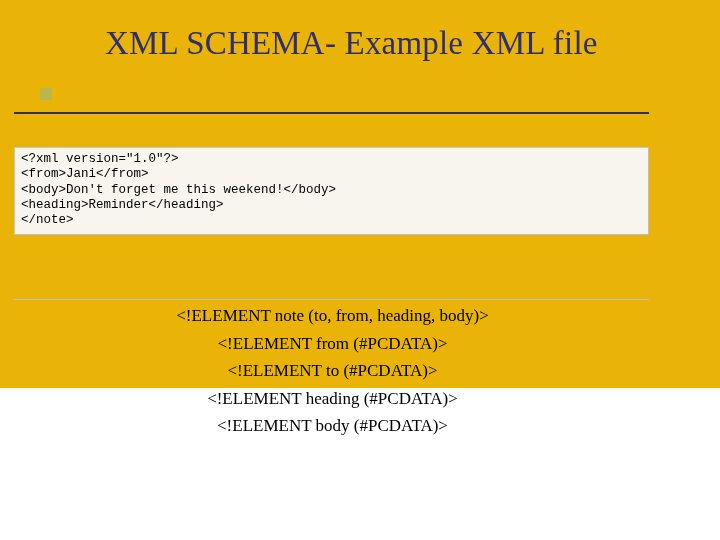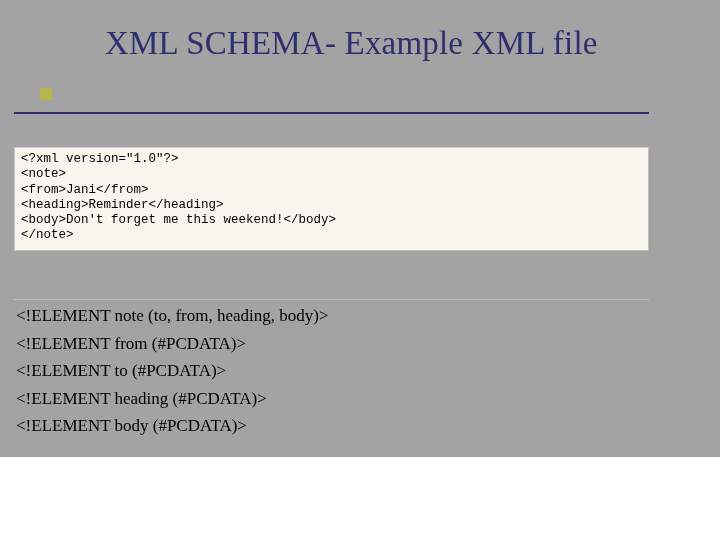--- a/index.html
+++ b/index.html
@@ -7,22 +7,22 @@
     padding: 0;
     width: 720px;
     height: 540px;
     background: #ffffff;
     font-family: Verdana, Geneva, sans-serif;
     color: #000;
   }
   .slide {
     position: relative;
     width: 720px;
-    height: 457px;
-    background: #a3a3a3;
+    height: 388px;
+    background: #eab308;
   }
   .title-block {
     position: absolute;
     left: 105px;
     top: 24px;
     width: 560px;
   }
   .title-text {
     font-family: "Times New Roman", Times, serif;
     font-size: 33px;
@@ -66,20 +66,21 @@
     white-space: pre;
   }
   .dtd-box {
     position: absolute;
     left: 14px;
     top: 299px;
     width: 635px;
     border-top: 1px solid #bfbfbf;
     box-sizing: border-box;
     padding-top: 2px;
+    text-align: center;
   }
   .dtd-box .dline {
     font-family: "Times New Roman", Times, serif;
     font-size: 17px;
     line-height: 1.62;
     color: #000;
     white-space: pre;
     padding-left: 2px;
   }
 </style>
@@ -89,24 +90,23 @@
 <div class="slide">
 
   <div class="title-block">
     <div class="title-text">XML SCHEMA- Example XML file</div>
   </div>
   <div class="title-bullet"></div>
   <div class="title-rule"></div>
 
   <div class="code-box first">
     <div class="line">&lt;?xml version="1.0"?&gt;</div>
-    <div class="line">&lt;note&gt;</div>
     <div class="line">&lt;from&gt;Jani&lt;/from&gt;</div>
+    <div class="line">&lt;body&gt;Don't forget me this weekend!&lt;/body&gt;</div>
     <div class="line">&lt;heading&gt;Reminder&lt;/heading&gt;</div>
-    <div class="line">&lt;body&gt;Don't forget me this weekend!&lt;/body&gt;</div>
     <div class="line">&lt;/note&gt;</div>
   </div>
 
   <div class="dtd-box">
     <div class="dline">&lt;!ELEMENT note (to, from, heading, body)&gt;</div>
     <div class="dline">&lt;!ELEMENT from (#PCDATA)&gt;</div>
     <div class="dline">&lt;!ELEMENT to (#PCDATA)&gt;</div>
     <div class="dline">&lt;!ELEMENT heading (#PCDATA)&gt;</div>
     <div class="dline">&lt;!ELEMENT body (#PCDATA)&gt;</div>
   </div>

